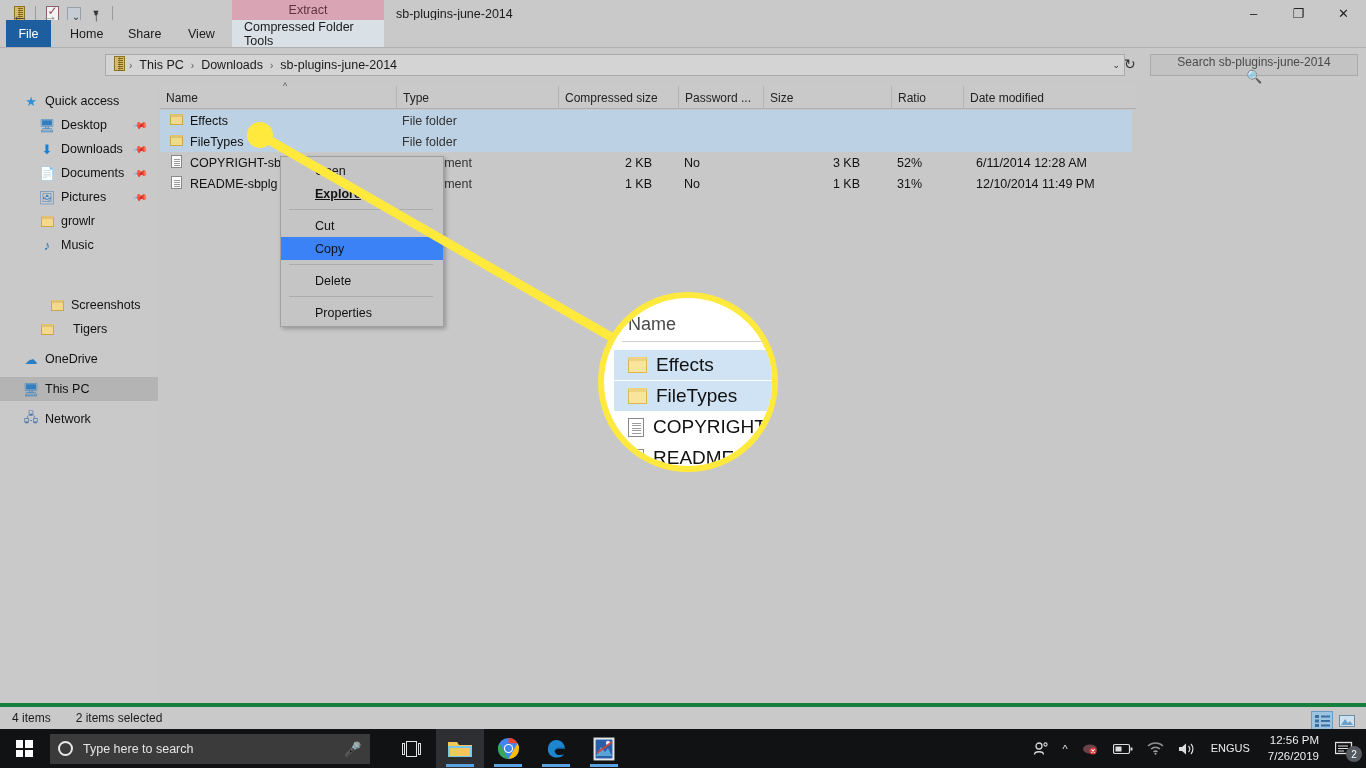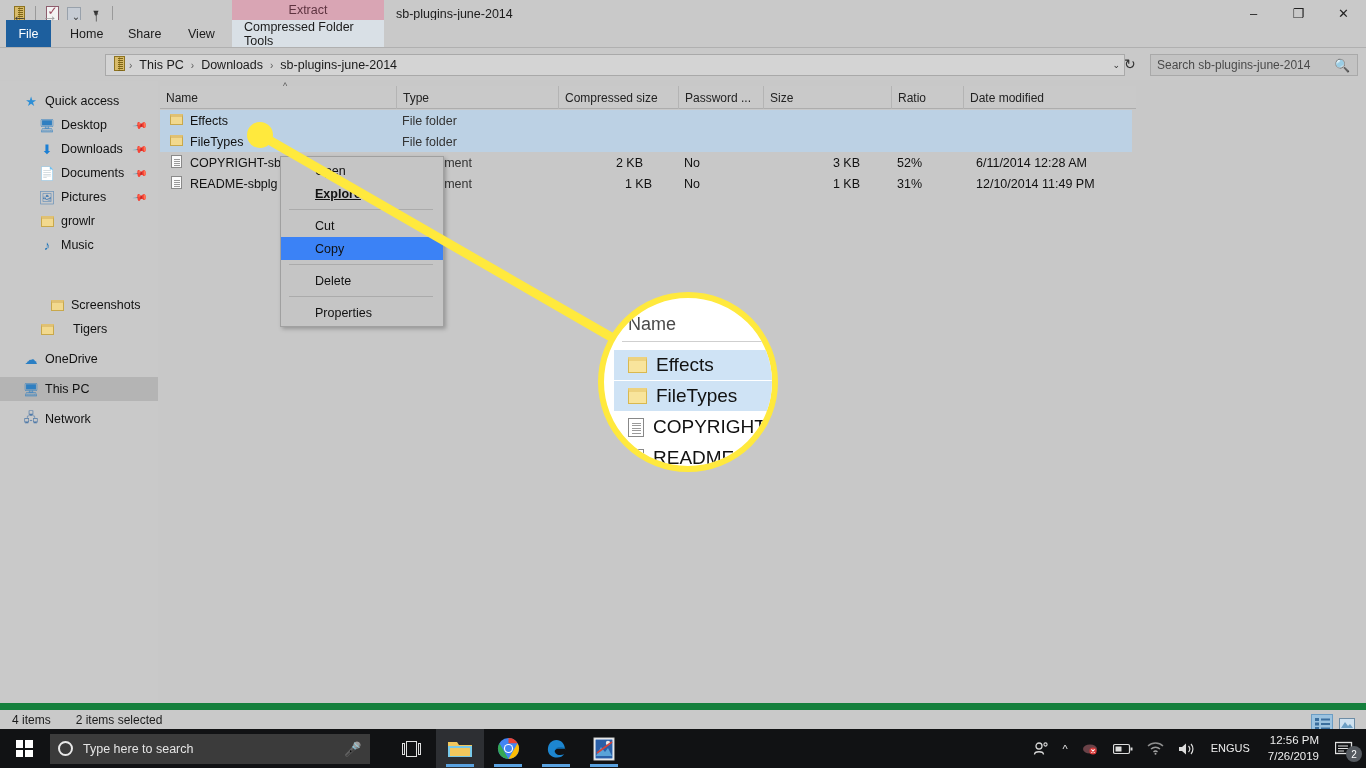--- a/index.html
+++ b/index.html
@@ -91,21 +91,21 @@
   .crumb-sep { color: #5a5a5a; font-size: 10px; }
   .path-drop {
     position: absolute; right: 4px; font-size: 9px; color: #333;
   }
   .refreshbtn {
     position: absolute; left: 1124px; top: 56px; font-size: 14px; color: #333;
   }
   .searchbox {
     position: absolute; left: 1150px; top: 54px; width: 208px; height: 22px;
     background: #c3c3c3; border: 1px solid #a9a9a9;
-    display: flex; align-items: center; padding: 0 6px;
+    display: flex; align-items: center; padding: 0 6px; flex-direction: column;
   }
   .searchbox .ph { font-size: 12px; color: #4a4a4a; flex: 1; }
   .searchbox .mag { font-size: 13px; color: #3a3a3a; }
 
   
   .sidebar {
     position: absolute; left: 0; top: 81px; width: 158px; height: 622px;
     background: #c9c9c9; overflow: hidden;
   }
   .nav-item {
@@ -199,21 +199,21 @@
     margin-right: 9px; margin-left: 14px; position: relative;
   }
   .mag-doc:after {
     content: ""; position: absolute; left: 3px; top: 4px; width: 9px; height: 11px;
     background: repeating-linear-gradient(0deg,#9a9a9a 0 1px, transparent 1px 2.5px);
   }
 
   
   .statusbar {
     position: absolute; left: 0; top: 703px; width: 1366px; height: 26px;
-    background: #c9c9c9; border-top: 7px solid #15803d;
+    background: #c9c9c9; border-top: 4px solid #15803d;
     display: flex; align-items: center;
   }
   .status-text { font-size: 12px; color: #1b1b1b; }
   .viewbtns { position: absolute; right: 8px; top: 4px; display: flex; gap: 3px; }
   .viewbtn {
     width: 22px; height: 19px; display: flex; align-items: center; justify-content: center;
     border: 1px solid transparent;
   }
   .viewbtn.active { background: #9cc3e0; border: 1px solid #6b9dc4; }
 
@@ -426,21 +426,21 @@
     </div>
     <div class="row selected" style="width:972px;">
       <span class="cell" style="left:10px;"><span class="folder-ico"></span></span>
       <span class="cell" style="left:30px;">FileTypes</span>
       <span class="cell" style="left:242px;color:#333;">File folder</span>
     </div>
     <div class="row">
       <span class="cell" style="left:11px;"><span class="doc-ico"></span></span>
       <span class="cell" style="left:30px;">COPYRIGHT-sb</span>
       <span class="cell" style="left:271px;color:#333;">cument</span>
-      <span class="cell" style="left:447px;text-align:center;width:45px;">2 KB</span>
+      <span class="cell" style="left:447px;text-align:right;width:45px;">2 KB</span>
       <span class="cell" style="left:524px;">No</span>
       <span class="cell" style="left:655px;text-align:right;width:45px;">3 KB</span>
       <span class="cell" style="left:737px;">52%</span>
       <span class="cell" style="left:816px;">6/11/2014 12:28 AM</span>
     </div>
     <div class="row">
       <span class="cell" style="left:11px;"><span class="doc-ico"></span></span>
       <span class="cell" style="left:30px;">README-sbplg</span>
       <span class="cell" style="left:271px;color:#333;">cument</span>
       <span class="cell" style="left:447px;text-align:right;width:45px;">1 KB</span>

